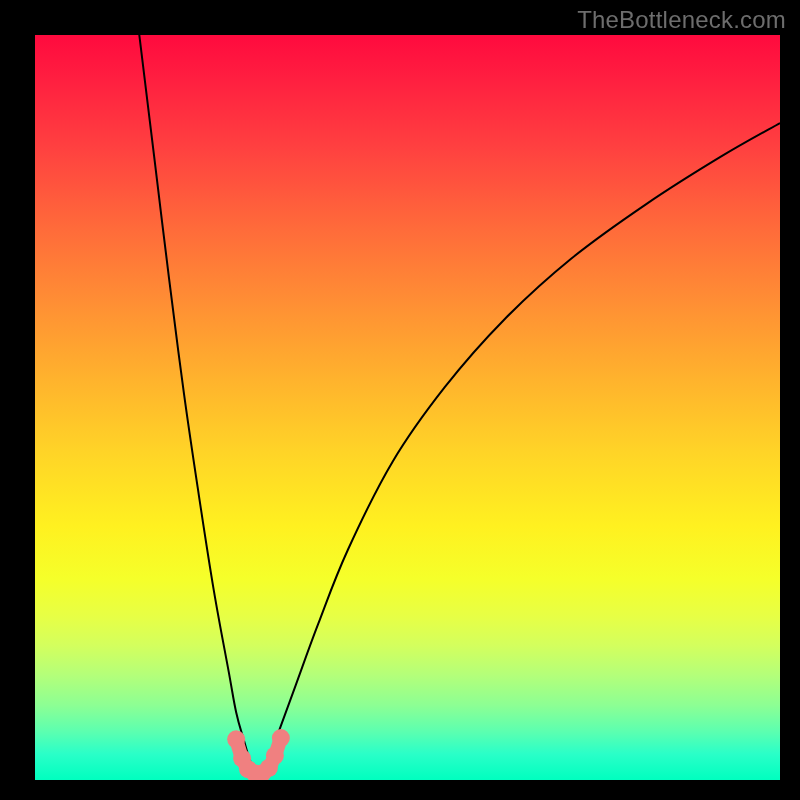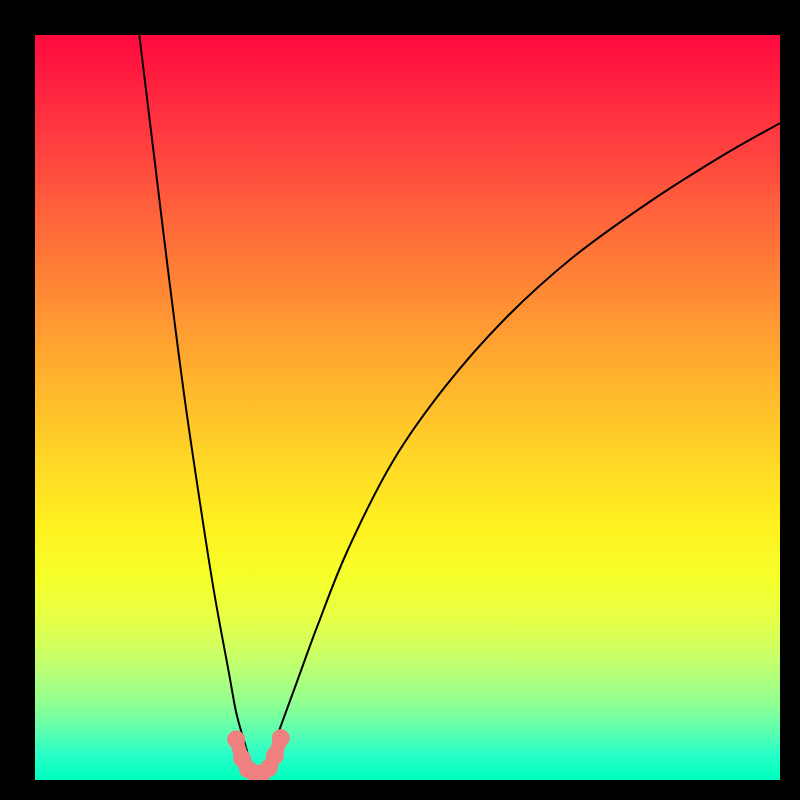--- a/index.html
+++ b/index.html
@@ -59,20 +59,21 @@
     left: 0;
     top: 0;
     width: 745px;
     height: 745px;
   }
 </style>
 </head>
 <body>
 
 <div class="frame">
+  <div class="watermark">TheBottleneck.com</div>
 
   <div class="plot">
     <svg class="curve" viewBox="0 0 745 745">
       <g id="curve-group">
           <path d="M 104.30 0.00 C 106.98 21.94, 113.84 78.02, 119.20 121.91 C 124.56 165.80, 128.74 201.15, 134.10 243.82 C 139.46 286.49, 143.64 319.94, 149.00 358.95 C 154.36 397.97, 158.54 425.19, 163.90 460.55 C 169.26 495.90, 173.44 523.67, 178.80 555.36 C 184.16 587.06, 189.68 614.69, 193.70 636.64 C 197.72 658.58, 198.47 665.08, 201.15 677.27 C 203.83 689.46, 205.92 695.22, 208.60 704.36 C 211.28 713.51, 213.37 721.97, 216.05 728.07 C 218.73 734.16, 222.16 736.40, 223.50 738.23" fill="none" stroke="#000000" stroke-width="2"></path>
           <path d="M 223.50 738.23 C 224.84 736.40, 228.27 732.94, 230.95 728.07 C 233.63 723.19, 235.72 717.84, 238.40 711.14 C 241.08 704.43, 241.83 701.79, 245.85 690.82 C 249.87 679.85, 254.04 668.47, 260.75 650.18 C 267.45 631.90, 273.71 613.61, 283.10 589.23 C 292.49 564.85, 299.49 543.99, 312.90 514.73 C 326.31 485.47, 340.17 455.94, 357.60 426.68 C 375.03 397.42, 389.64 377.78, 409.75 352.18 C 429.87 326.58, 446.55 307.62, 469.35 284.45 C 492.15 261.29, 510.92 244.22, 536.40 223.50 C 561.88 202.78, 584.08 187.60, 610.90 169.32 C 637.72 151.03, 661.26 136.54, 685.40 121.91 C 709.54 107.28, 734.27 94.14, 745.00 88.05" fill="none" stroke="#000000" stroke-width="2"></path>
         </g>
       <g id="dots-group">
           <path d="M 201.15 704.36 C 202.22 707.78, 204.96 717.96, 207.11 723.33 C 209.26 728.69, 210.79 731.48, 213.07 734.16 C 215.35 736.85, 217.23 737.50, 219.77 738.23 C 222.32 738.96, 224.68 739.20, 227.22 738.23 C 229.77 737.25, 231.65 735.98, 233.93 732.81 C 236.21 729.64, 237.74 725.98, 239.89 720.62 C 242.04 715.25, 244.78 706.18, 245.85 703.01" fill="none" stroke="#f08080" stroke-width="14" stroke-linecap="round" stroke-linejoin="round"></path>
           <circle cx="201.15" cy="704.36" r="9" fill="#f08080"></circle>

